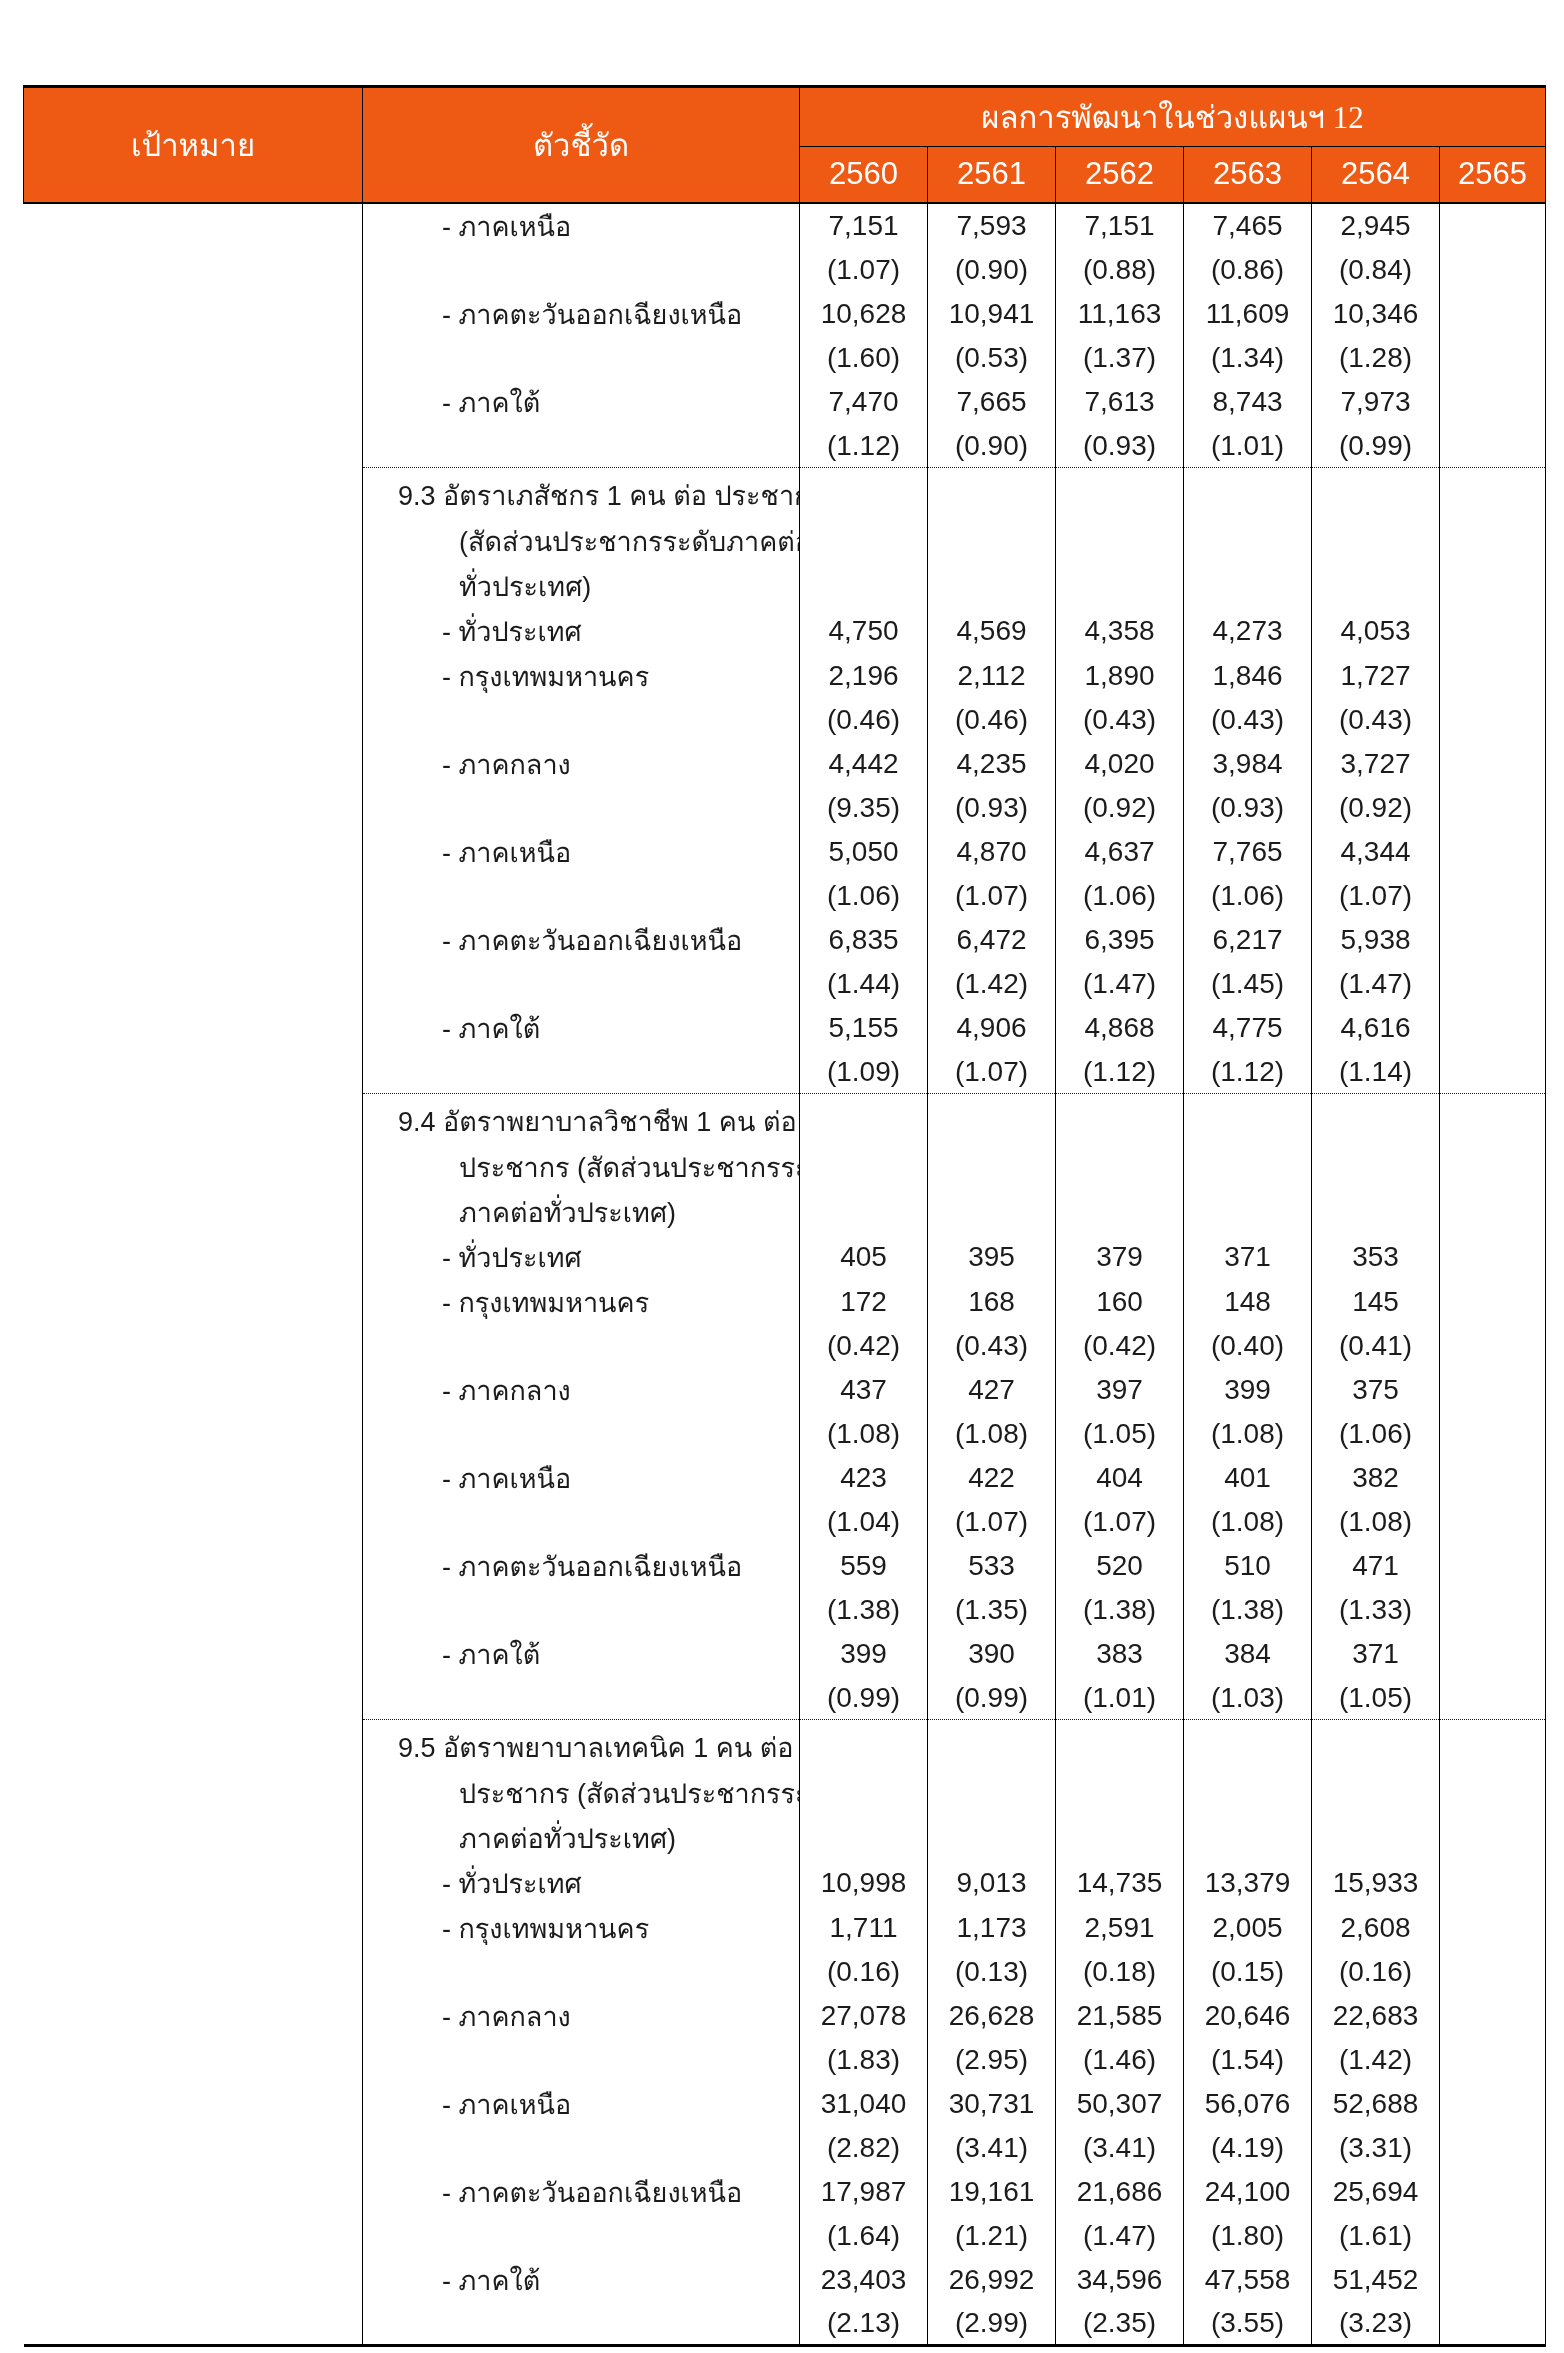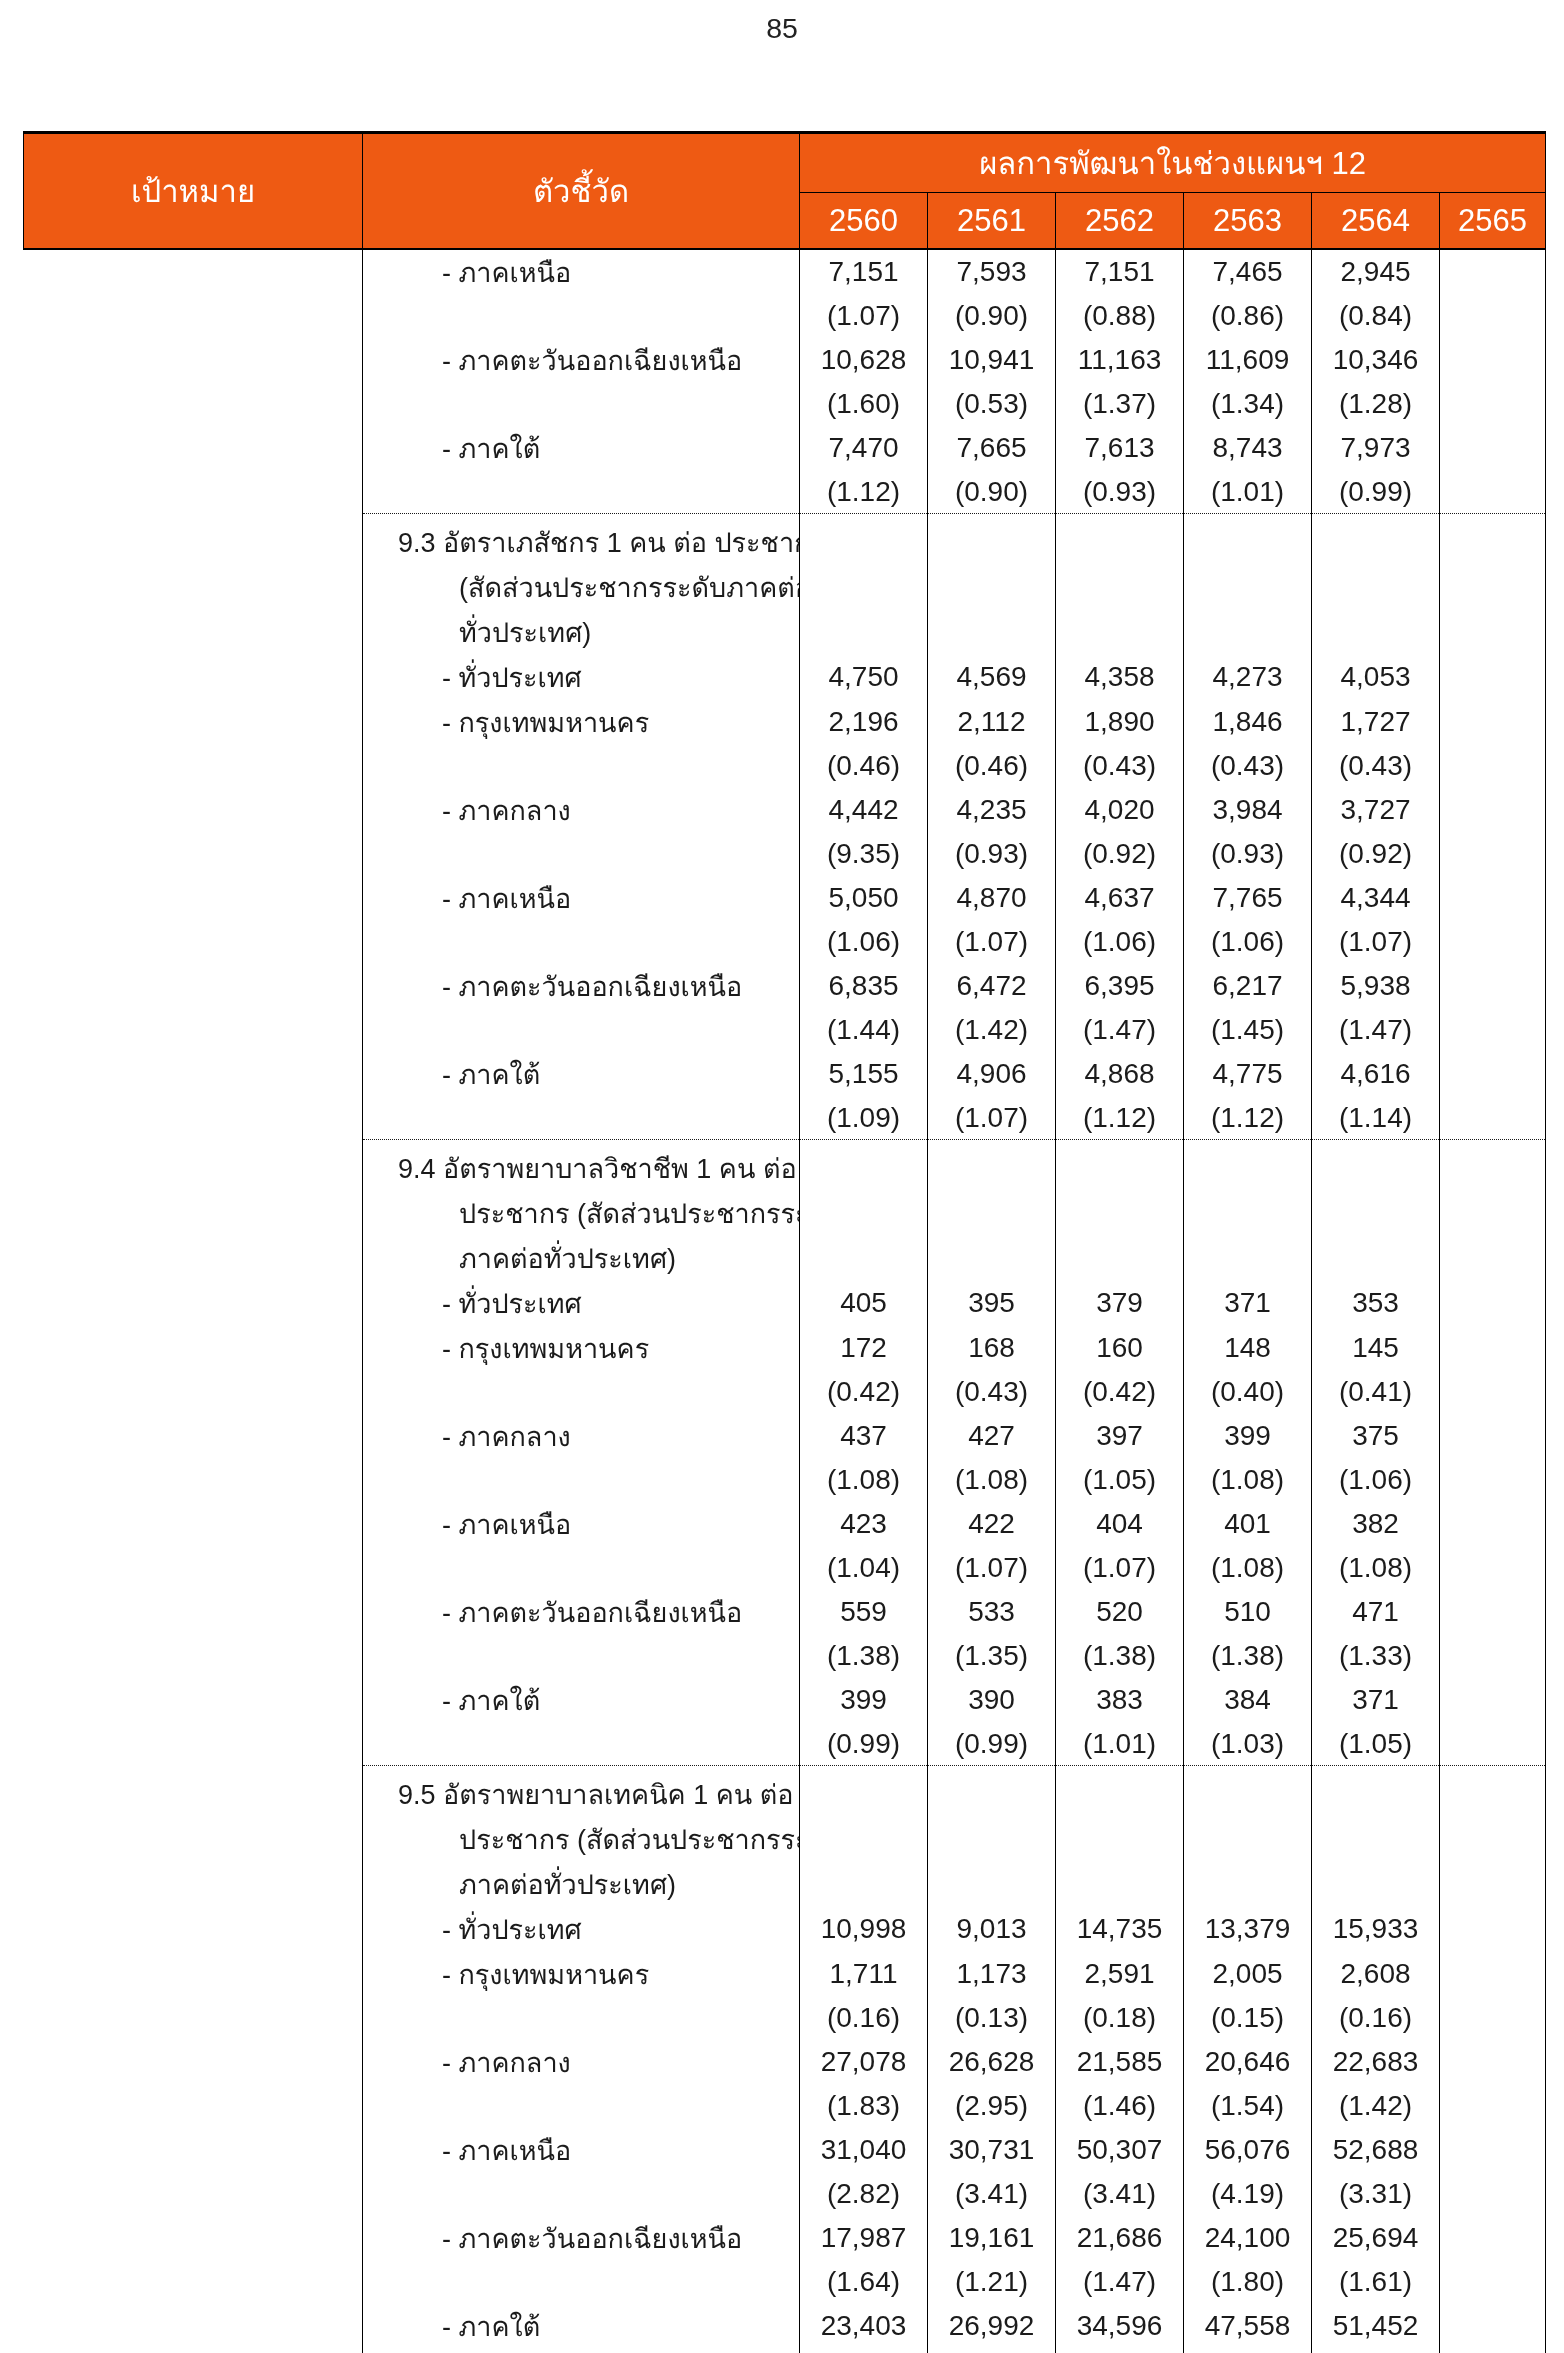--- a/index.html
+++ b/index.html
@@ -27,21 +27,21 @@
   
   thead th {
     background: var(--header-bg, #EE5A13);
     color: var(--header-text, #ffffff);
     font-weight: normal;
     font-size: 31px;
     border: 1.5px solid #000;
     text-align: center;
     vertical-align: middle;
   }
-  thead tr.hrow1 { height: 60px; }
+  thead tr.hrow1 { height: 60px; font-family: Liberation Serif, serif; }
   thead tr.hrow2 { height: 56px; }
   thead tr.hrow1 th { border-top: 3.9px solid #000; }
   th.h-goal, th.h-indicator { border-bottom: 2.3px solid #000; }
   thead tr.hrow2 th { border-bottom: 2.3px solid #000; text-align: center; }
   
   tbody tr { height: 43px; }
   tbody tr.section-start { height: 51px; }
   tbody td {
     border-right: 1.5px solid #000;
     vertical-align: middle;
@@ -54,21 +54,20 @@
   .ind-cell.t-title      { padding-left: 35px;  }
   .ind-cell.t-title-cont { padding-left: 96px; }
   .ind-cell.t-region     { padding-left: 79px; margin-top: 12px; }
   .val-cell { text-align: center; font-size: 28px; }
 </style>
 </head>
 <body>
 
 <div class="page">
 
-  <div class="page-number">85</div>
 
   <table class="report">
     <colgroup>
       <col style="width:339px">
       <col style="width:437px">
       <col style="width:128px">
       <col style="width:128px">
       <col style="width:128px">
       <col style="width:128px">
       <col style="width:128px">

